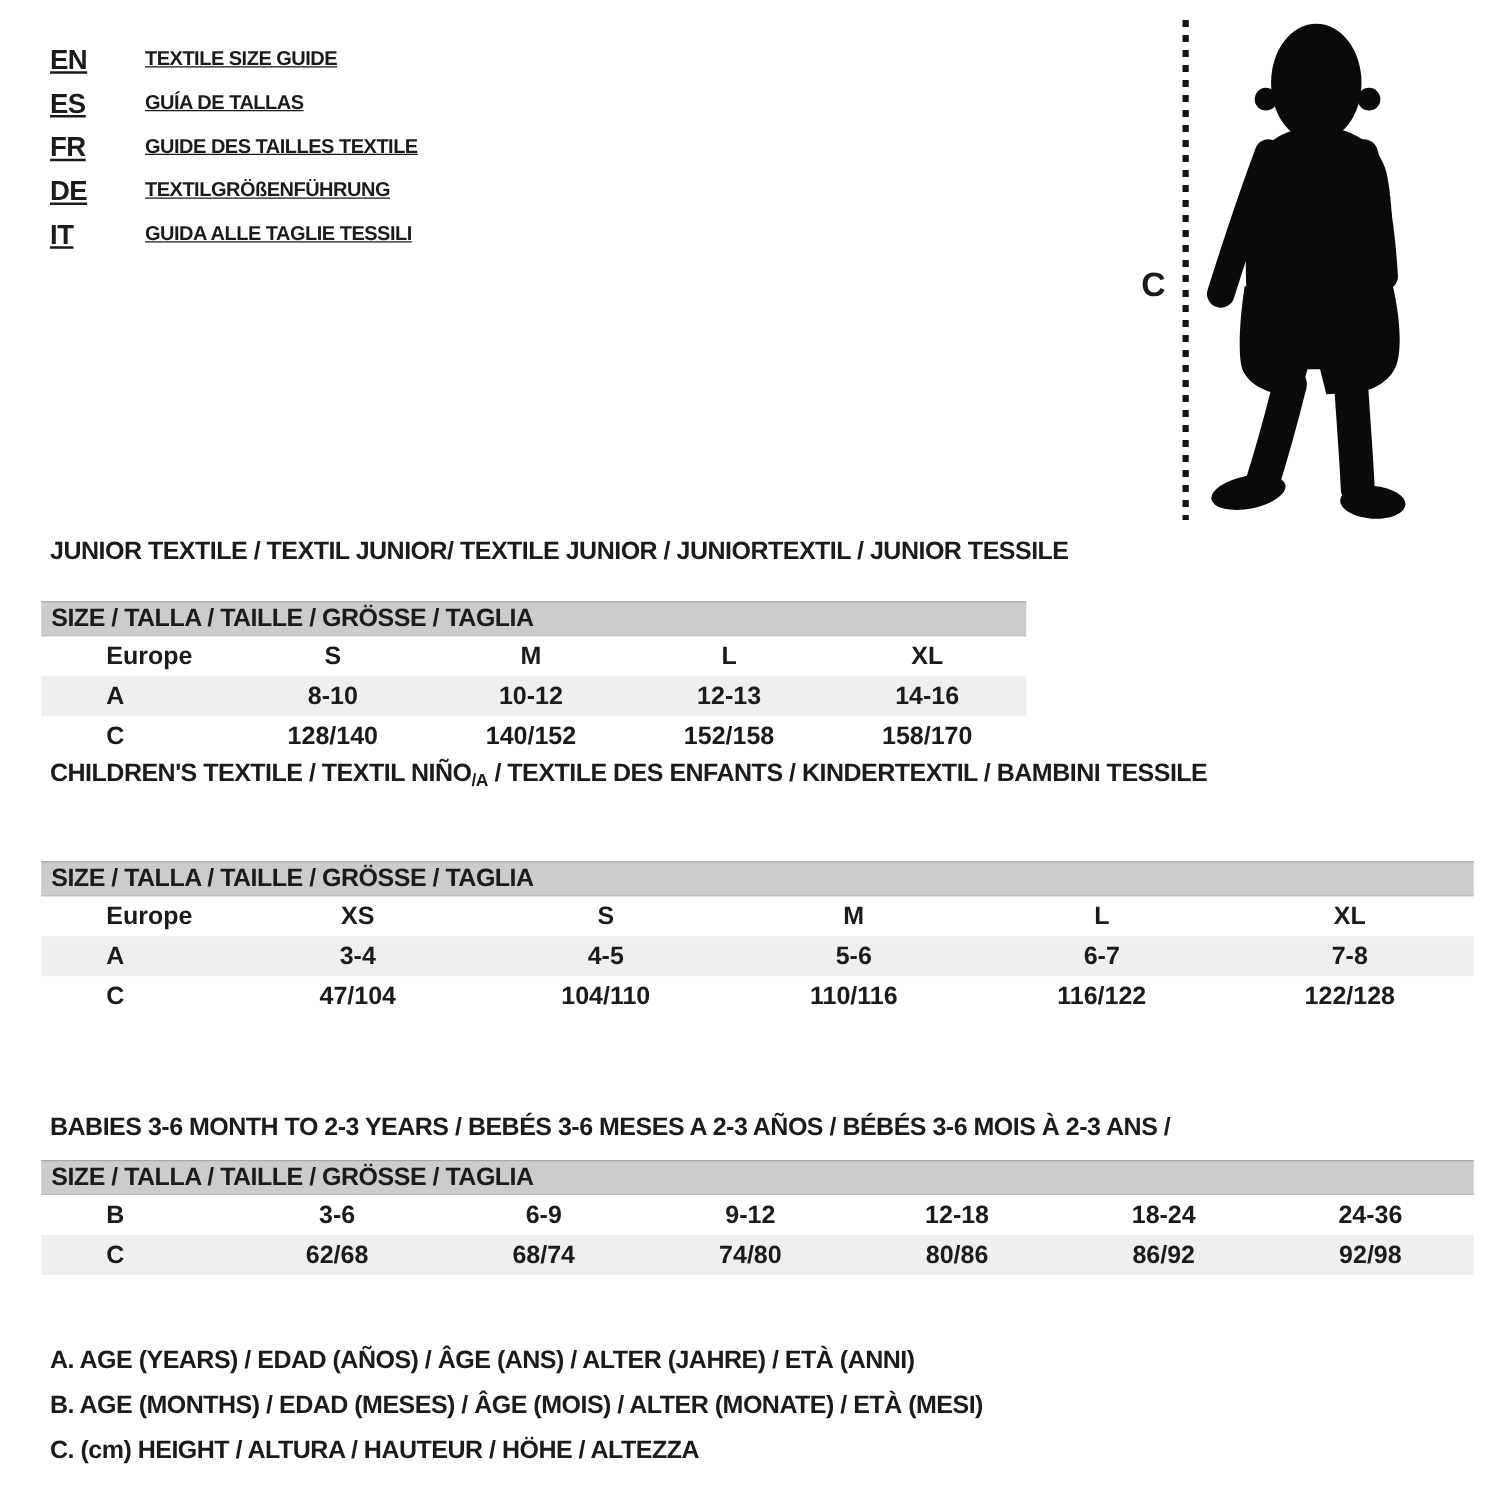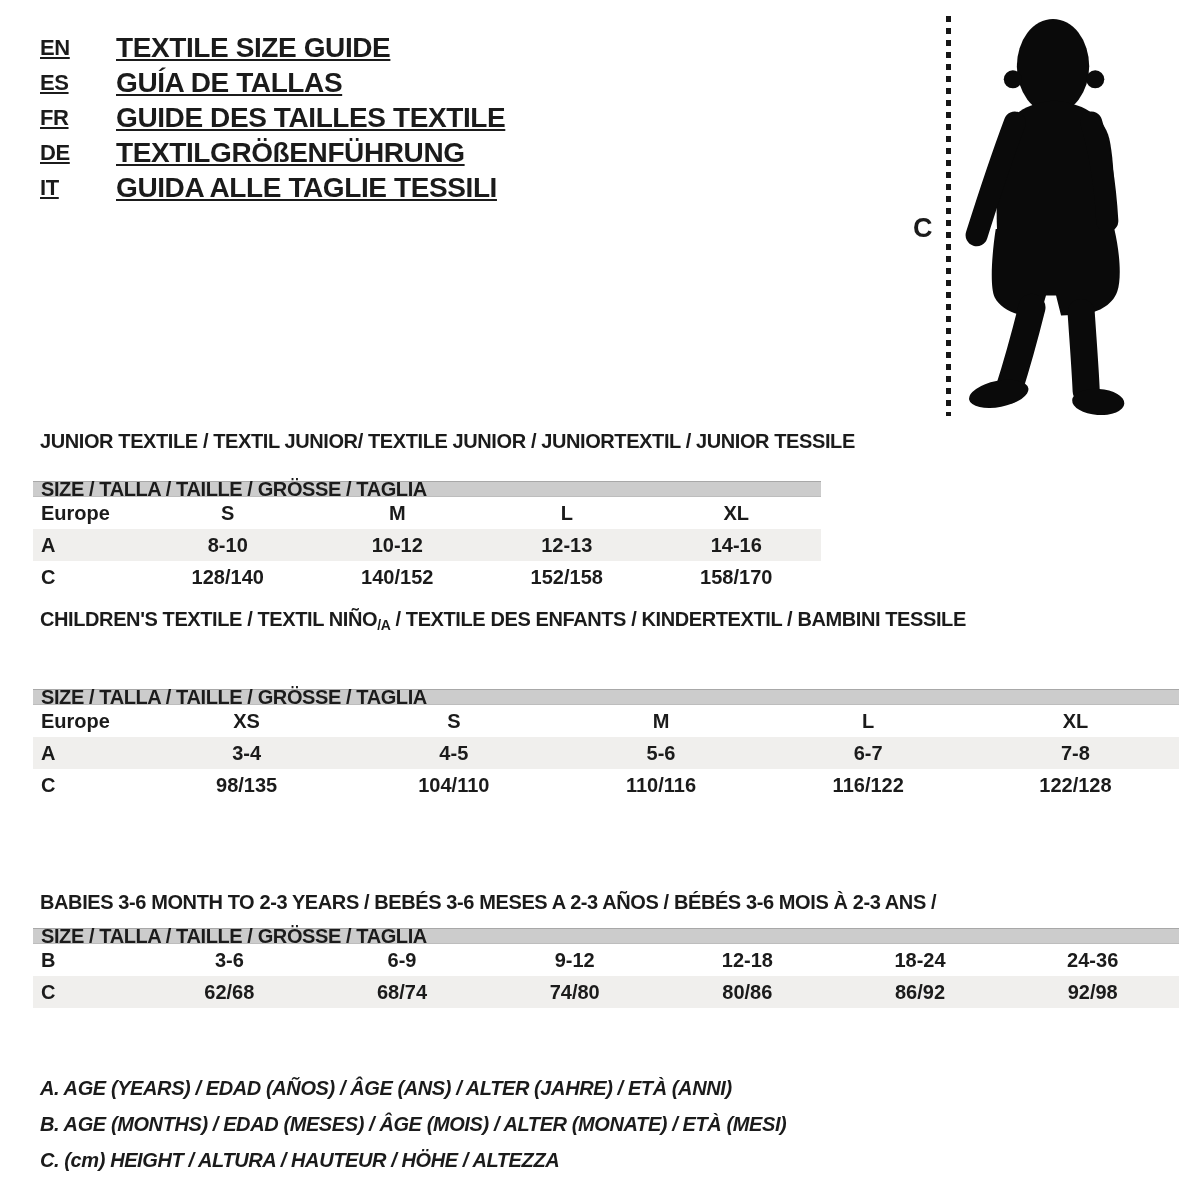--- a/index.html
+++ b/index.html
@@ -11,21 +11,21 @@
     color: #1b1b1b;
     position: relative;
     overflow: hidden;
   }
   .abs { position: absolute; }
 
   
   .lang-header { left: 40px; top: 30px; }
   .lang-row { display: flex; height: 35px; align-items: center; text-decoration: underline; }
   .lang-code { width: 76px; font-size: 22px; letter-spacing: -0.4px; }
-  .lang-title { font-size: 28px; letter-spacing: -0.4px; white-space: nowrap; }
+  .lang-title { font-size: 16px; letter-spacing: -0.4px; white-space: nowrap; }
 
   
   .measure-label { left: 913px; top: 213px; font-size: 27px; }
   .dashed-line {
     left: 946px; top: 16px; width: 5px; height: 400px;
     background: repeating-linear-gradient(to bottom, #151515 0 6px, transparent 6px 12px);
   }
   .silhouette { left: 962px; top: 16px; }
 
   
@@ -34,34 +34,34 @@
   .children-title { left: 40px; top: 608px; }
   .babies-title   { left: 40px; top: 846px; line-height: 37px; margin-top: 38px; }
   .sub { font-size: 14px; vertical-align: -4px; }
 
   
   .tbl { font-size: 20px; }
   .junior-table   { left: 33px; top: 481px; width: 788px; }
   .children-table { left: 33px; top: 689px; width: 1146px; }
   .babies-table   { left: 33px; top: 928px; width: 1146px; }
   .size-bar {
-    height: 16px; background: #cccccc;
+    height: 28px; background: #cccccc;
     border-top: 1px solid #a8a8a8; border-bottom: 1px solid #bdbdbd;
     display: flex; align-items: center;
     padding-left: 8px; box-sizing: border-box;
     letter-spacing: -0.4px; white-space: nowrap;
   }
   .trow { display: flex; height: 32px; align-items: center; }
   .trow.shade { background: #f0efed; }
-  .tlabel { width: 110px; padding-left: 8px; box-sizing: border-box; }
+  .tlabel { width: 110px; padding-left: 8px; box-sizing: border-box; margin-left: 44px; }
   .tcell { flex: 1; text-align: center; }
 
   
   .legend { left: 40px; top: 1070px; }
-  .legend-line { height: 36px; display: flex; align-items: center; font-size: 20px; letter-spacing: -0.4px; white-space: nowrap; font-style: italic; }
+  .legend-line { height: 36px; display: flex; align-items: center; font-size: 20px; letter-spacing: -0.4px; white-space: nowrap; }
 </style>
 </head>
 <body>
 
 <div class="abs lang-header">
   <div class="lang-row">
     <span class="lang-code">EN</span>
     <span class="lang-title">TEXTILE SIZE GUIDE</span>
   </div>
   <div class="lang-row">
@@ -144,21 +144,21 @@
   <div class="trow shade">
     <div class="tlabel">A</div>
     <div class="tcell">3-4</div>
     <div class="tcell">4-5</div>
     <div class="tcell">5-6</div>
     <div class="tcell">6-7</div>
     <div class="tcell">7-8</div>
   </div>
   <div class="trow">
     <div class="tlabel">C</div>
-    <div class="tcell">98/135</div>
+    <div class="tcell">47/104</div>
     <div class="tcell">104/110</div>
     <div class="tcell">110/116</div>
     <div class="tcell">116/122</div>
     <div class="tcell">122/128</div>
   </div>
 </div>
 
 <div class="abs tbl-title babies-title">
   <div>BABIES 3-6 MONTH TO 2-3 YEARS / BEBÉS 3-6 MESES A 2-3 AÑOS / BÉBÉS 3-6 MOIS À 2-3 ANS /</div>
 </div>

